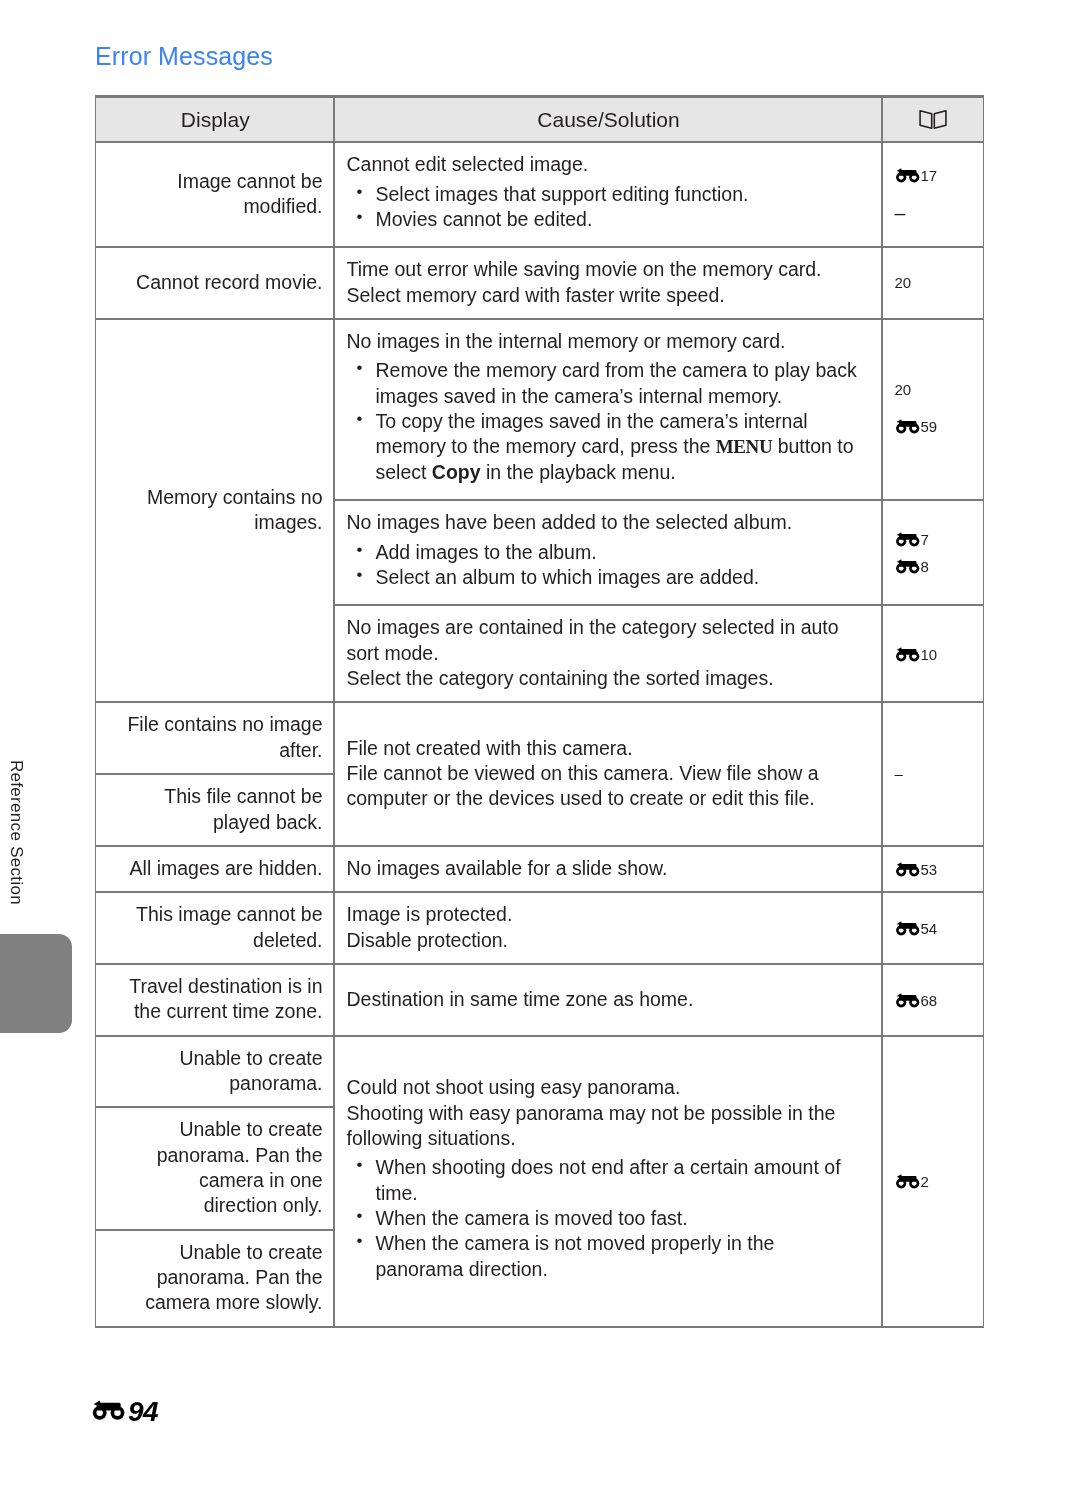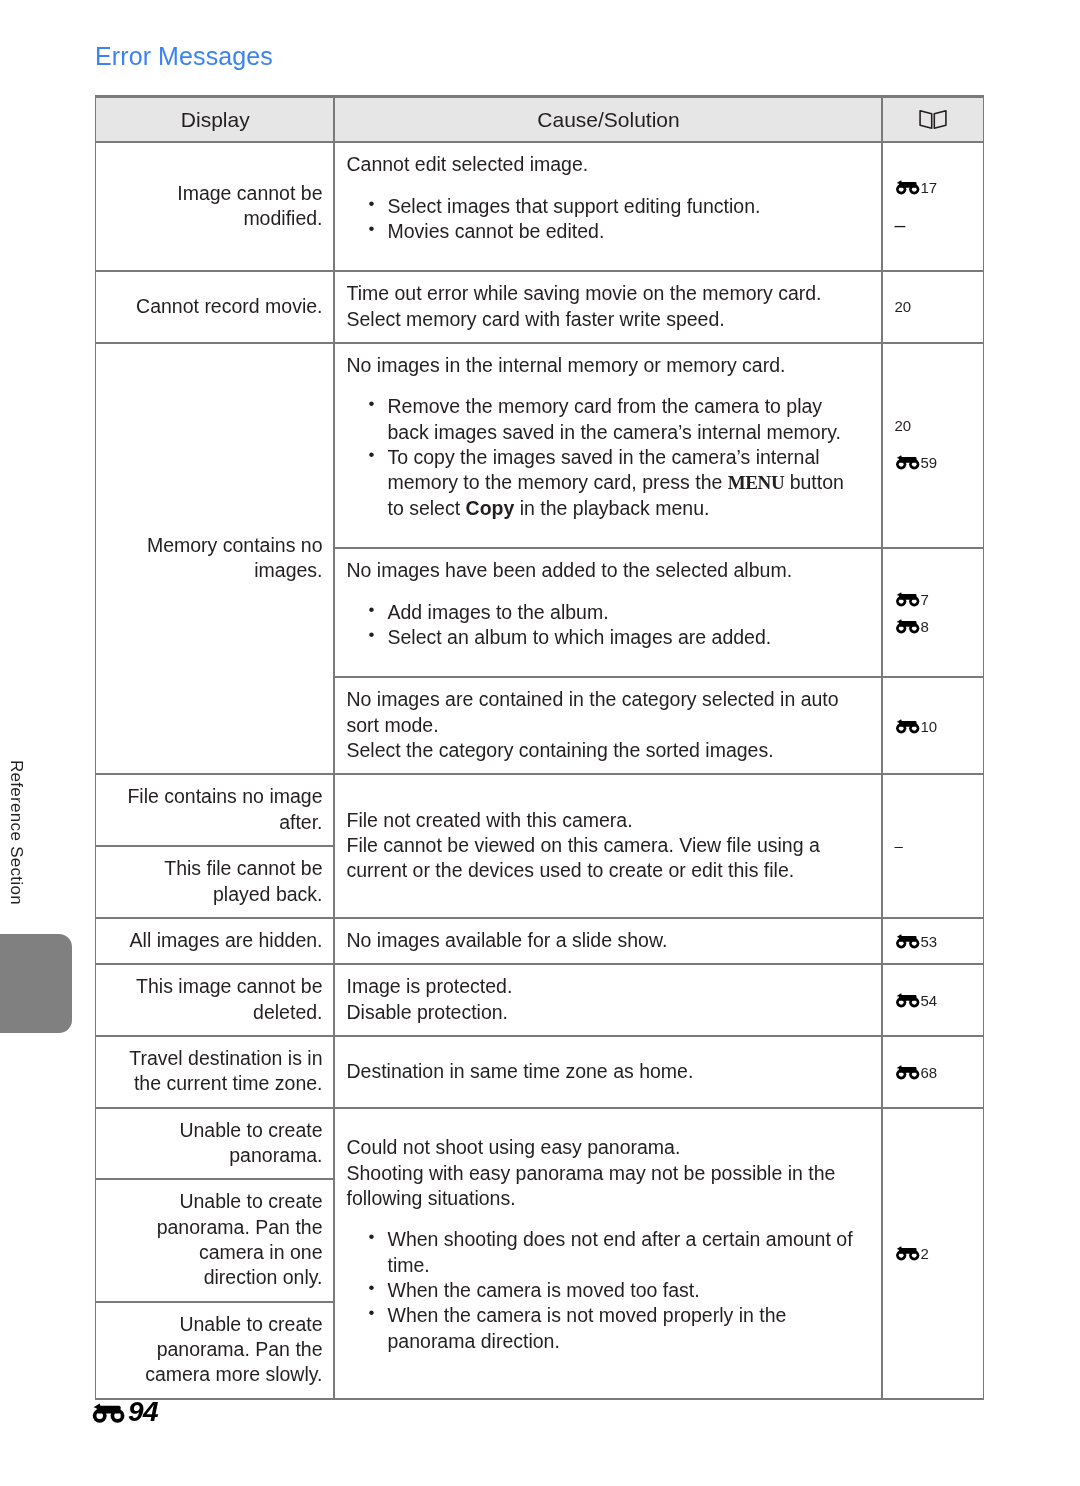--- a/index.html
+++ b/index.html
@@ -48,21 +48,21 @@
     background: #808080;
     border-radius: 0 13px 13px 0;
   }
 
   
   .footer {
     position: absolute;
     left: 92px;
     top: 1396px;
     display: flex;
-    align-items: center;
+    align-items: flex-start;
     gap: 2px;
   }
   .footer-num {
     font-size: 28px;
     font-weight: bold;
     font-style: italic;
     color: #000;
     letter-spacing: -0.5px;
   }
 
@@ -117,21 +117,21 @@
 
   td.c1 { text-align: right; }
   td.c2 { text-align: left; }
   td.c3 { text-align: left; padding-left: 14px; }
 
   .lastrow td { border-bottom-width: 3px; }
 
   
   ul.b {
     list-style: none;
-    margin: 16px;
+    margin: 4px;
     padding: 0;
   }
   ul.b > li {
     position: relative;
     padding-left: 25px;
     margin: 0;
   }
   ul.b > li::before {
     content: "\2022";
     position: absolute;
@@ -328,21 +328,21 @@
       </td>
     </tr>
 
     <tr>
       <td class="c1">
         <div>File contains no image</div>
         <div>after.</div>
       </td>
       <td class="c2 vsep" rowspan="2">
         <p class="lead">File not created with this camera.</p>
-        <p class="lead">File cannot be viewed on this camera. View file using a current or the devices used to create or edit this file.</p>
+        <p class="lead">File cannot be viewed on this camera. View file show a computer or the devices used to create or edit this file.</p>
       </td>
       <td class="c3 vsep" rowspan="2">
         <span class="ref-line refnum">–</span>
       </td>
     </tr>
 
     <tr>
       <td class="c1">
         <div>This file cannot be</div>
         <div>played back.</div>

